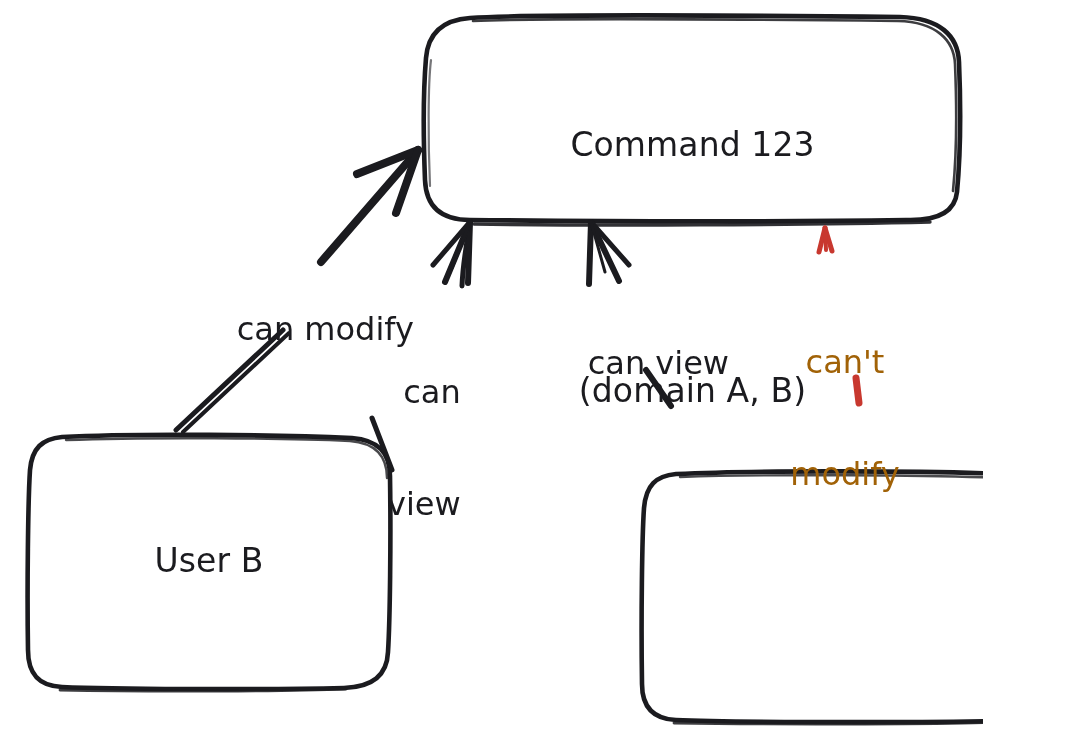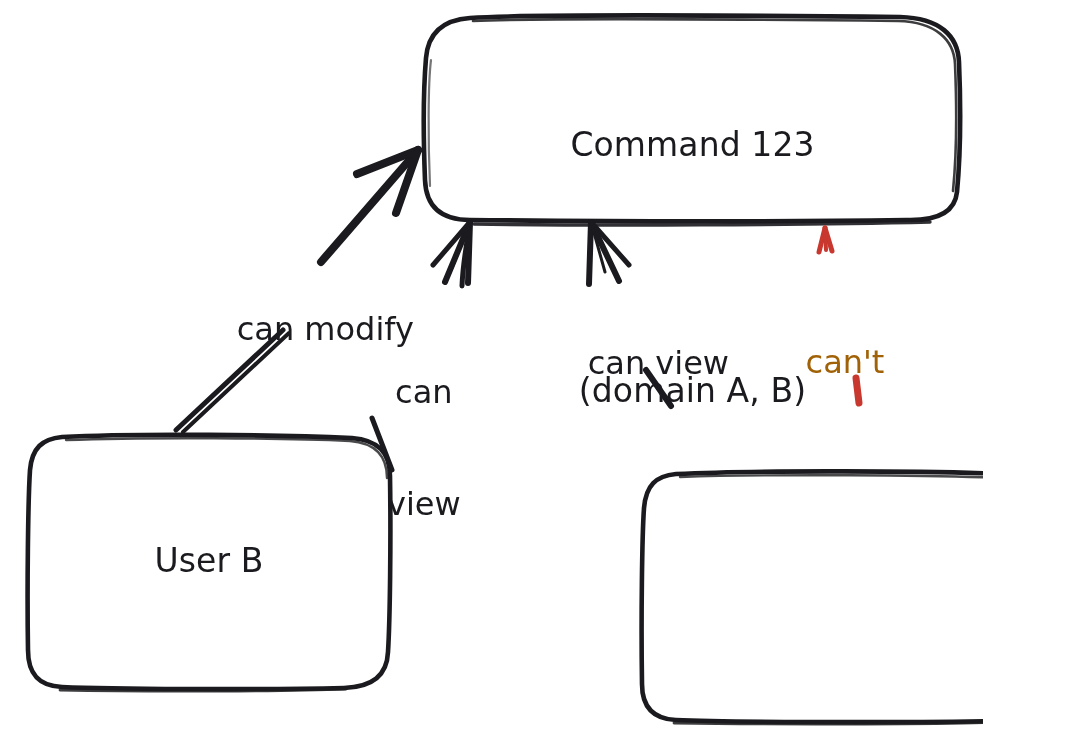--- a/index.html
+++ b/index.html
@@ -160,26 +160,27 @@
   <div class="node-text" style="left:642px; top:495px; width:399px;">
     <span class="spacer"></span>
     
     
   </div>
 
   <div class="edge-label" style="left:196px; top:274px;">
     <span>can modify</span>
   </div>
 
-  <div class="edge-label" style="left:387px; top:300px; text-align:center;">
+  <div class="edge-label" style="left:387px; top:300px; text-align:right;">
     <span class="node-line">can</span>
     <span class="node-line">view</span>
   </div>
 
   <div class="edge-label" style="left:547px; top:308px;">
     <span>can view</span>
   </div>
 
   <div class="edge-label danger" style="left:780px; top:270px; width:130px; text-align:center;">
     <span class="node-line">can't</span>
+    <span class="node-line">modify</span>
   </div>
 
 </div>
 
 </body></html>

